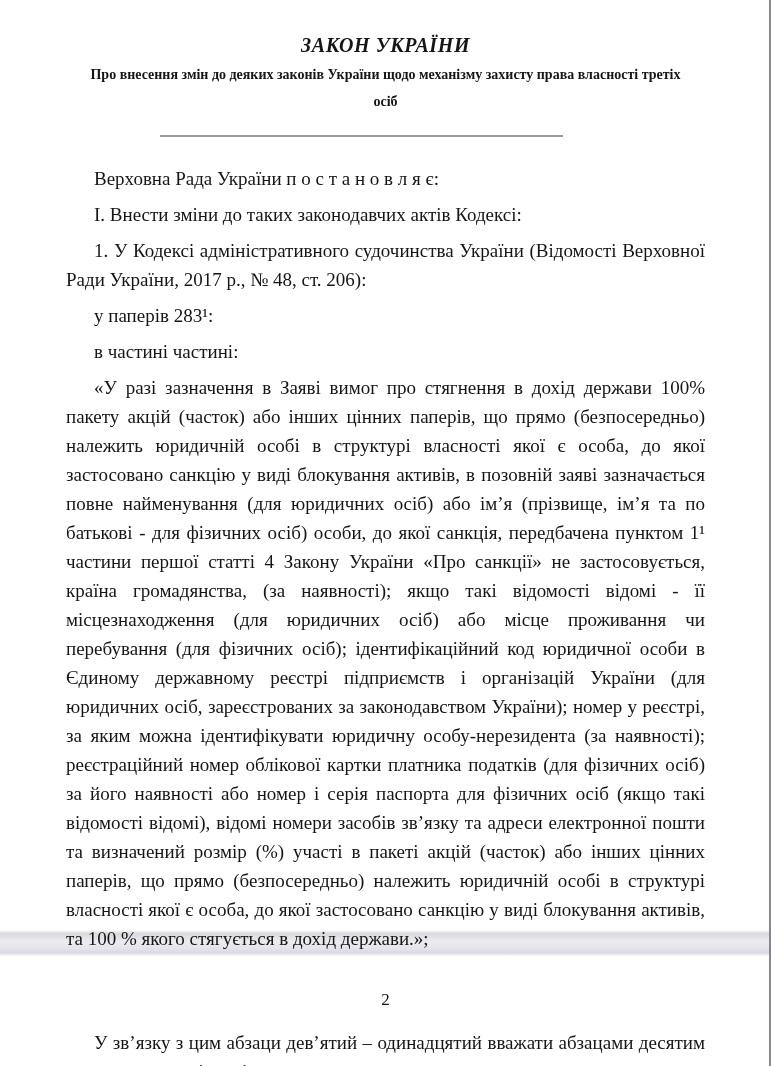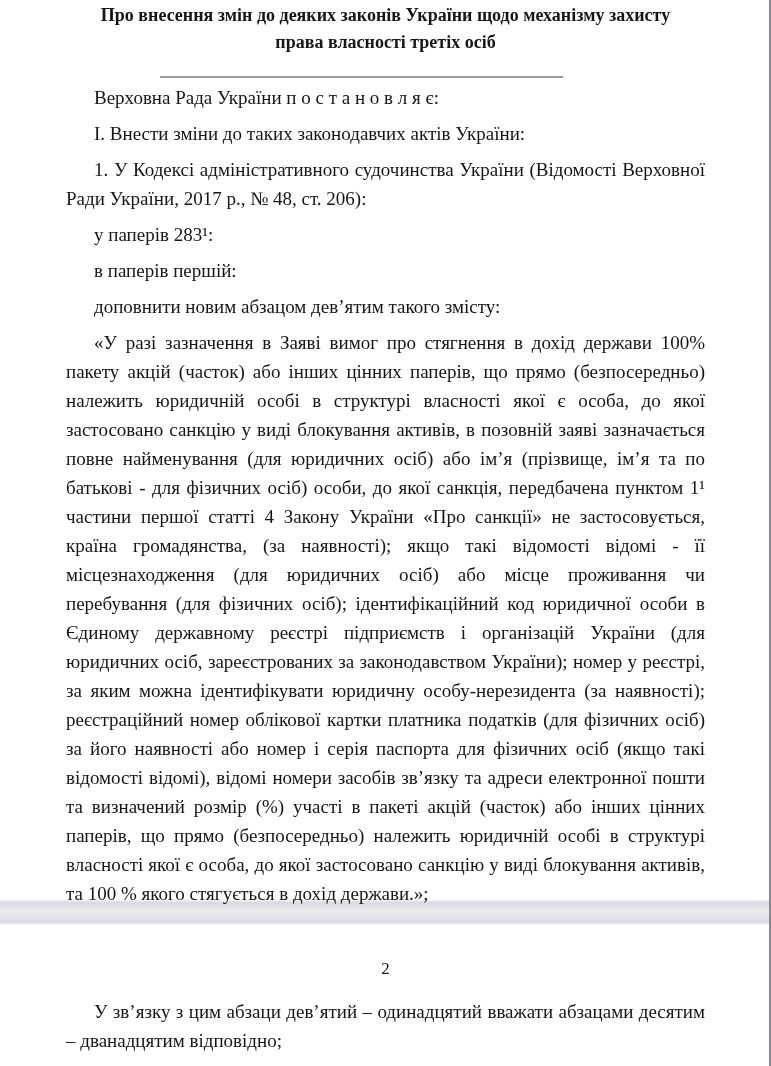--- a/index.html
+++ b/index.html
@@ -24,38 +24,38 @@
     font-size:20px;
     line-height:24px;
     font-weight:bold;
     font-style:italic;
     letter-spacing:0.6px;
   }
   .law-subtitle{
     margin:2px auto 15px;
     max-width:600px;
     text-align:center;
-    font-size:18px;
+    font-size:14px;
     line-height:27px;
     font-weight:bold;
   }
   .rule{
     height:2px;
     width:403px;
     margin:20px 0 0 94px;
     background:#9a9a9a;
   }
   .para{
     margin:7px 0 0;
     font-size:19px;
     line-height:29px;
     text-align:justify;
     text-indent:28px;
   }
-  .para.first{margin-top:5px;}
+  .para.first{margin-top:27px;}
   .page-gap{
     height:26px;
     background:linear-gradient(to bottom,
       #fdfdfe 0%,
       #d9d9df 14%,
       #ebebf0 45%,
       #e4e4ea 70%,
       #d9d9df 88%,
       #fbfbfc 100%);
   }
@@ -77,29 +77,29 @@
     width:2px;height:1066px;
     background:#87878c;
   }
 </style>
 </head>
 <body>
 
 <div class="stage">
 
   <div class="page page-1 scan-soft">
+    <div class="law-title">ЗАКОН УКРАЇНИ</div>
     <div class="law-subtitle">Про внесення змін до деяких законів України щодо механізму захисту права власності третіх осіб</div>
     <div class="rule"></div>
 
     <p class="para first">Верховна Рада України п о с т а н о в л я є:</p>
-    <p class="para">І. Внести зміни до таких законодавчих актів України:</p>
+    <p class="para">І. Внести зміни до таких законодавчих актів Кодексі:</p>
     <p class="para">1. У Кодексі адміністративного судочинства України (Відомості Верховної Ради України, 2017 р., № 48, ст. 206):</p>
     <p class="para">у паперів 283¹:</p>
-    <p class="para">в паперів першій:</p>
-    <p class="para">доповнити новим абзацом дев’ятим такого змісту:</p>
+    <p class="para">в частині частині:</p>
     <p class="para">«У разі зазначення в Заяві вимог про стягнення в дохід держави 100% пакету акцій (часток) або інших цінних паперів, що прямо (безпосередньо) належить юридичній особі в структурі власності якої є особа, до якої застосовано санкцію у виді блокування активів, в позовній заяві зазначається повне найменування (для юридичних осіб) або ім’я (прізвище, ім’я та по батькові - для фізичних осіб) особи, до якої санкція, передбачена пунктом 1¹ частини першої статті 4 Закону України «Про санкції» не застосовується, країна громадянства, (за наявності); якщо такі відомості відомі - її місцезнаходження (для юридичних осіб) або місце проживання чи перебування (для фізичних осіб); ідентифікаційний код юридичної особи в Єдиному державному реєстрі підприємств і організацій України (для юридичних осіб, зареєстрованих за законодавством України); номер у реєстрі, за яким можна ідентифікувати юридичну особу-нерезидента (за наявності); реєстраційний номер облікової картки платника податків (для фізичних осіб) за його наявності або номер і серія паспорта для фізичних осіб (якщо такі відомості відомі), відомі номери засобів зв’язку та адреси електронної пошти та визначений розмір (%) участі в пакеті акцій (часток) або інших цінних паперів, що прямо (безпосередньо) належить юридичній особі в структурі власності якої є особа, до якої застосовано санкцію у виді блокування активів, та 100 % якого стягується в дохід держави.»;</p>
   </div>
 
   <div class="page-gap"></div>
 
   <div class="page page-2 scan-soft">
     <div class="page-number">2</div>
     <p class="para" style="margin-top:18px;">У зв’язку з цим абзаци дев’ятий – одинадцятий вважати абзацами десятим – дванадцятим відповідно;</p>
 
   </div>

